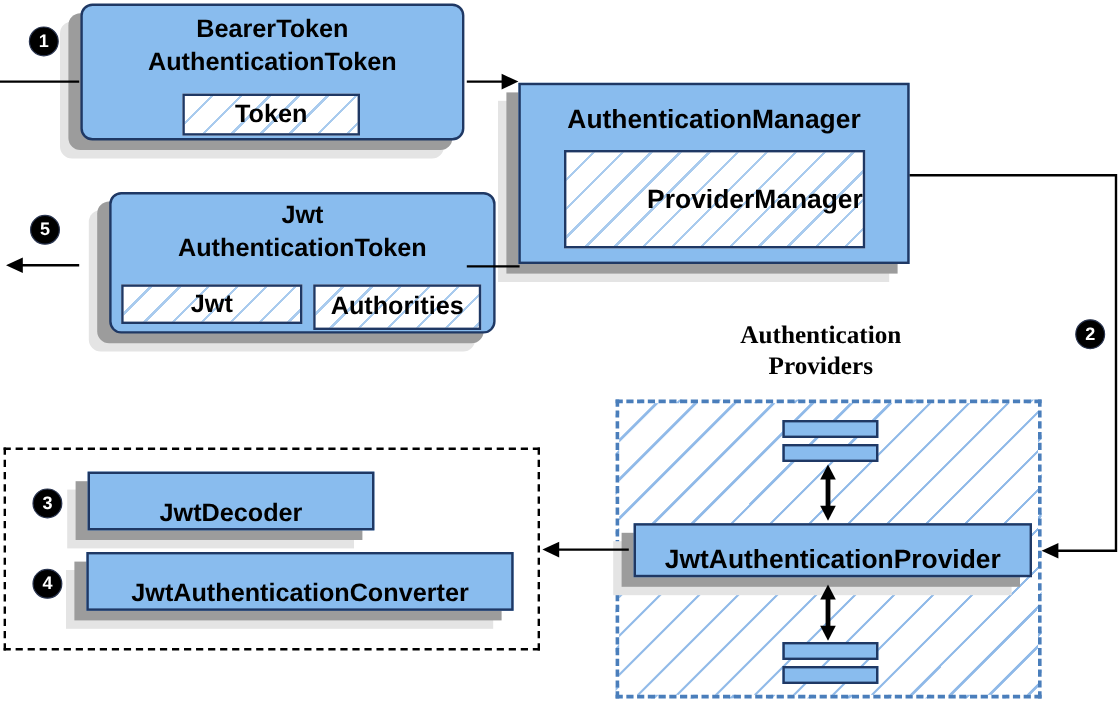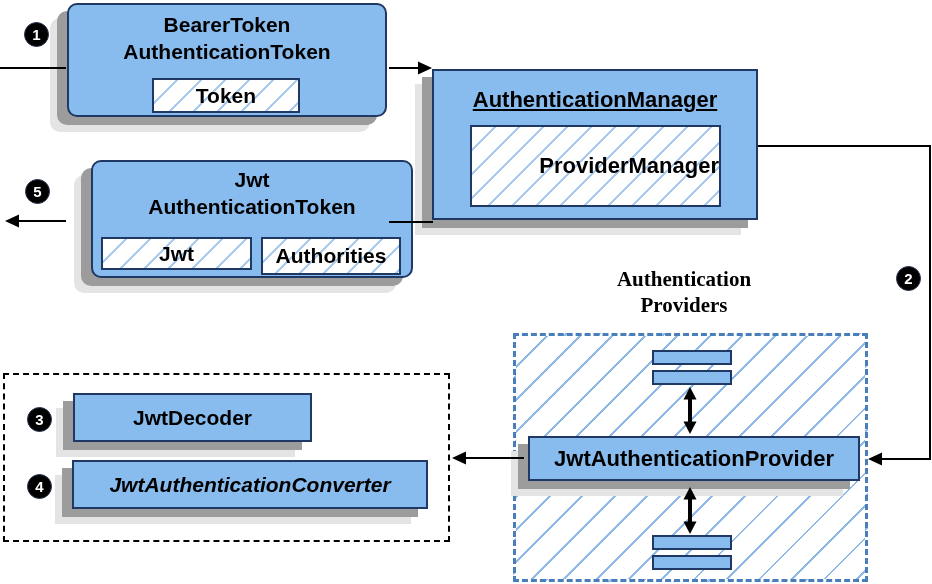--- a/index.html
+++ b/index.html
@@ -18,21 +18,21 @@
   }
   .chip{
     position:absolute;box-sizing:border-box;
     background-color:#fff;
     background-image:repeating-linear-gradient(135deg,transparent 0 15px,#A9CBEE 15px 17px);
     border:2px solid #1F3864;
     display:flex;align-items:center;justify-content:center;
     font-weight:bold;font-size:21px;
   }
   .flat-label{
-    display:flex;align-items:center;justify-content:center;
+    display:flex;align-items:flex-end;justify-content:center;
     font-weight:bold;font-size:21px;
   }
   #provider-container{
     position:absolute;left:513px;top:333px;width:355px;height:249px;box-sizing:border-box;
     background-color:#fff;
     background-image:repeating-linear-gradient(135deg,transparent 0 21px,#8FB9E8 21px 23px);
     border:3px dashed #4A7EBB;
   }
   .bar{
     position:absolute;width:80px;height:15px;box-sizing:border-box;
@@ -56,21 +56,21 @@
 </style>
 </head>
 <body>
 
 <div id="stage">
 
   <div id="dashed-group-box">
     <div class="box shadowed flat-label" style="left:68px;top:18px;width:239px;height:49px;">
       <span>JwtDecoder</span>
     </div>
-    <div class="box shadowed flat-label" style="left:67px;top:85px;width:356px;height:49px;font-style:italic;">
+    <div class="box shadowed flat-label" style="left:67px;top:85px;width:356px;height:49px;">
       <span>JwtAuthenticationConverter</span>
     </div>
   </div>
 
   <div id="provider-container">
     <div class="bar" style="left:136px;top:14px;"></div>
     <div class="bar" style="left:136px;top:34px;"></div>
     <div class="bar" style="left:136px;top:199px;"></div>
     <div class="bar" style="left:136px;top:219px;"></div>
     <div class="box shadowed flat-label" style="left:12px;top:100px;width:332px;height:45px;font-size:22px;">
@@ -87,21 +87,21 @@
     <div class="node-title" style="padding-top:6px;">
       <div>BearerToken</div>
       <div>AuthenticationToken</div>
     </div>
     <div class="chip" style="left:83px;top:73px;width:148px;height:35px;">
       <span>Token</span>
     </div>
   </div>
 
   <div class="box shadowed" style="left:432px;top:69px;width:326px;height:151px;">
-    <div class="node-title" style="padding-top:15px;font-size:22px;text-decoration:underline;">AuthenticationManager</div>
+    <div class="node-title" style="padding-top:15px;font-size:22px;">AuthenticationManager</div>
     <div class="chip" style="left:36px;top:54px;width:251px;height:82px;font-size:22px;justify-content:flex-end;">
       <span>ProviderManager</span>
     </div>
   </div>
 
   <div class="box shadowed rounded" style="left:67px;top:160px;width:322px;height:118px;margin-left:24px;">
     <div class="node-title" style="padding-top:4px;">
       <div>Jwt</div>
       <div>AuthenticationToken</div>
     </div>

